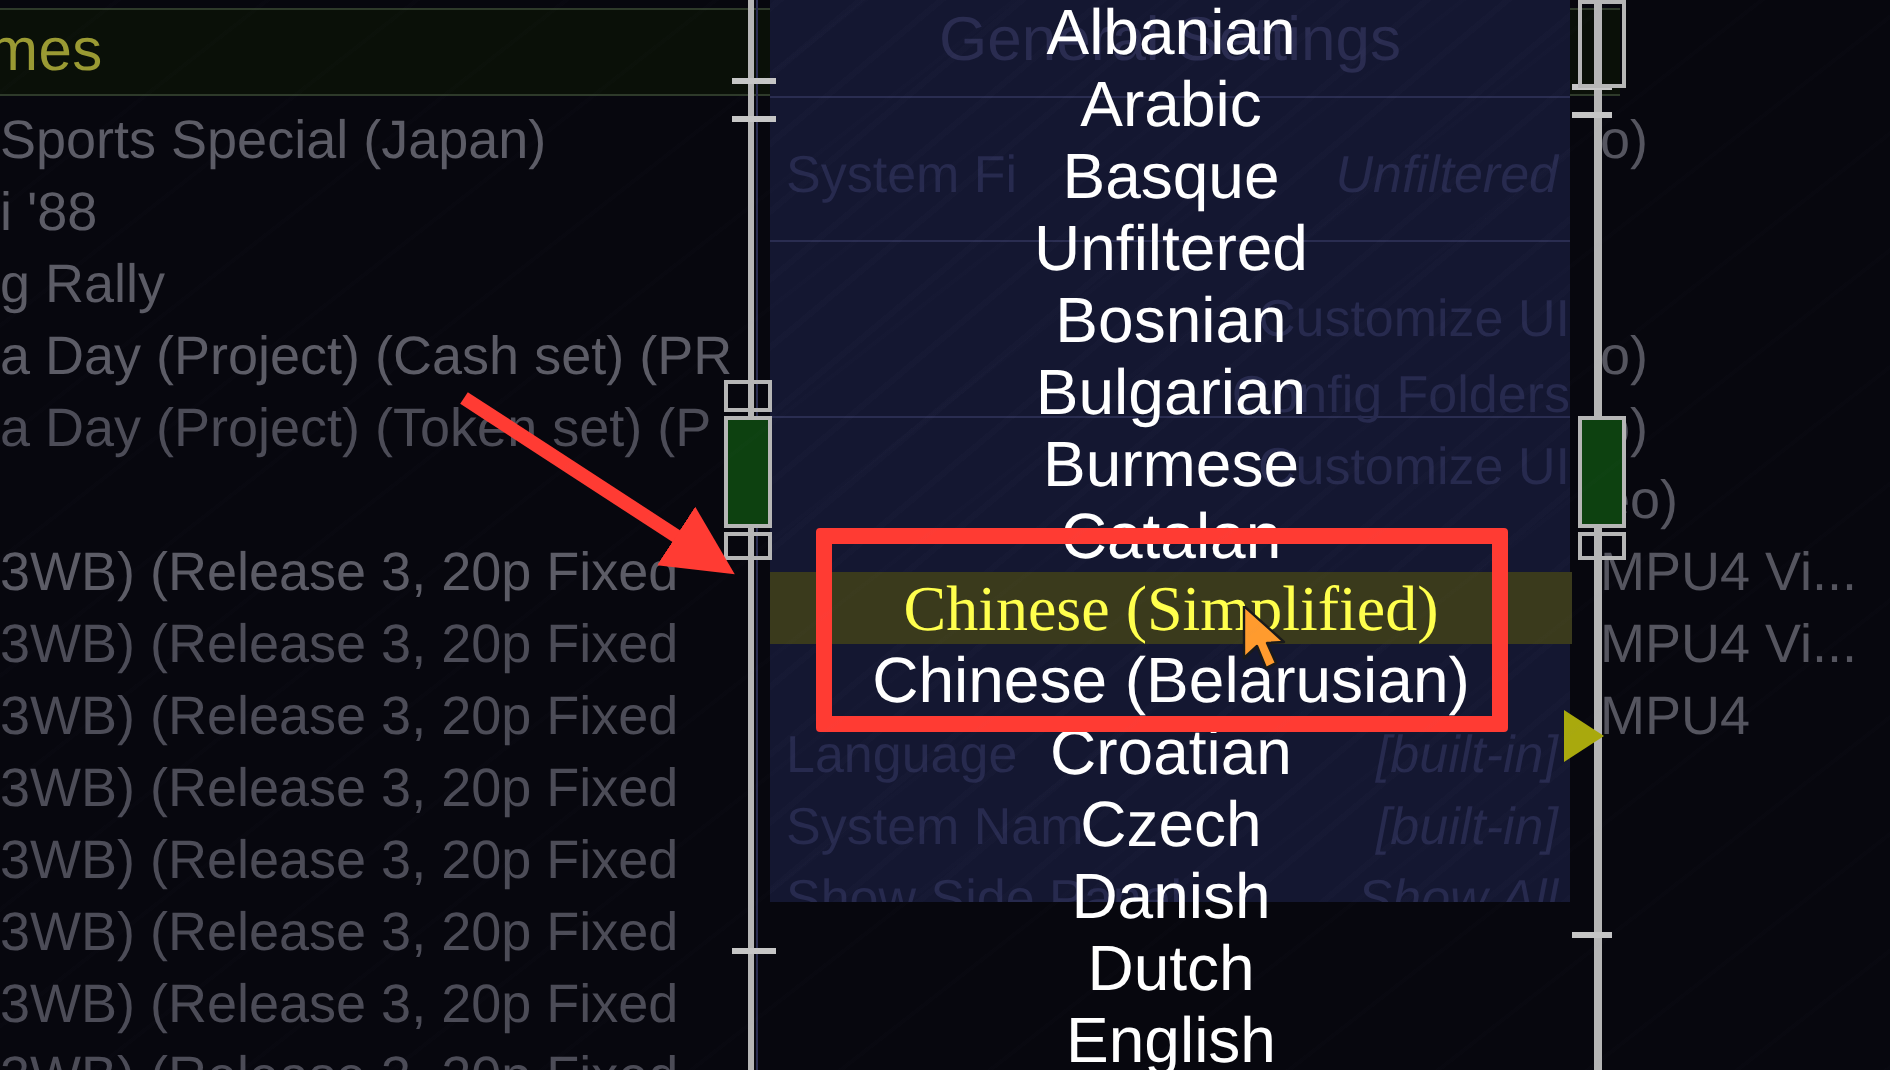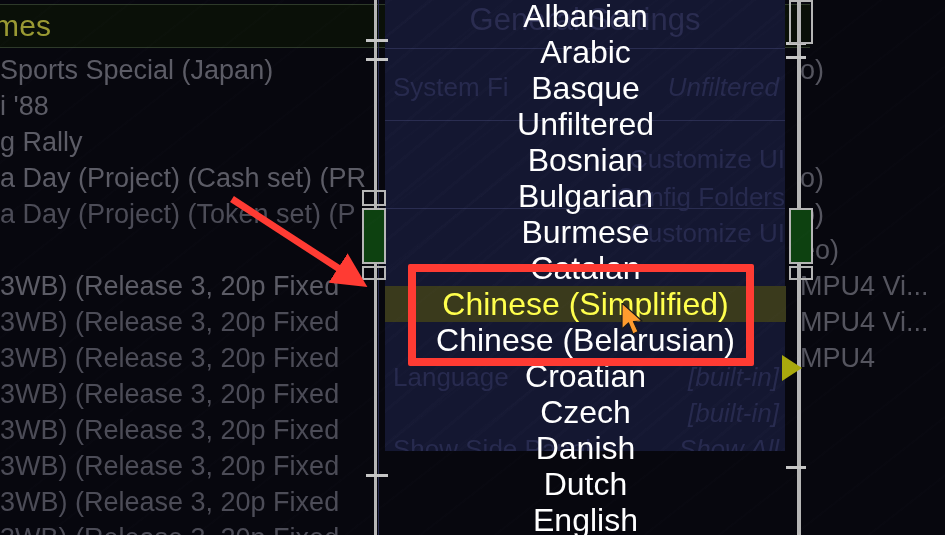--- a/index.html
+++ b/index.html
@@ -188,20 +188,21 @@
     line-height: 36px;
     width: 401px;
     text-align: center;
     font-size: 32px;
     color: #ffffff;
     white-space: nowrap;
   }
   .lang-item.selected {
     color: #ffff4d;
     background: #3a3a1c;
+    font-family: Liberation Serif, serif;
   }
 
   
   .anno-box {
     position: absolute;
     left: 408px; top: 264px;
     width: 346px; height: 102px;
     border: 8px solid #ff3b33;
     border-radius: 2px;
     pointer-events: none;
@@ -271,20 +272,21 @@
       <span class="lbl">Config Folders</span>
     </div>
     <div class="sp-row center" style="top:214px">
       <span class="lbl">Customize UI</span>
     </div>
     <div class="sp-row" style="top:358px">
       <span class="lbl">Language</span>
       <span class="val">[built-in]</span>
     </div>
     <div class="sp-row" style="top:394px">
+      <span class="lbl">System Nam</span>
       <span class="val">[built-in]</span>
     </div>
     <div class="sp-row" style="top:430px">
       <span class="lbl">Show Side Panel</span>
       <span class="val">Show All</span>
     </div>
     <div class="sp-row center" style="top:500px">
       <span class="lbl">Return to Previous Menu</span>
     </div>
   </div>

